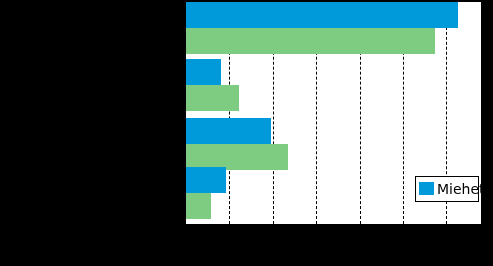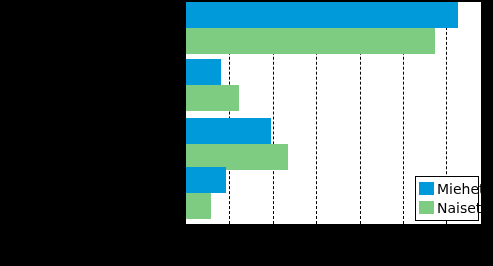--- a/index.html
+++ b/index.html
@@ -117,24 +117,20 @@
     <div class="bar-group" style="top:165px;height:52px;">
       <div class="bar men" style="top: 0px; width: 40px; background: rgb(0, 153, 218);"></div>
       <div class="bar women" style="top: 26px; width: 25px; background: rgb(125, 204, 130);"></div>
     </div>
 
     <div id="legend">
       <div class="legend-row">
         <span class="legend-swatch men"></span>
         <span class="legend-label">Miehet</span>
       </div>
-      <div class="legend-row">
-        <span class="legend-swatch women"></span>
-        <span class="legend-label">Naiset</span>
-      </div>
     </div>
 
   </div>
 
   <div class="blackout" id="blackout-top"></div>
   <div class="blackout" id="blackout-left"></div>
   <div class="blackout" id="blackout-bottom"></div>
   <div class="blackout" id="blackout-right"></div>
 
 </div>

